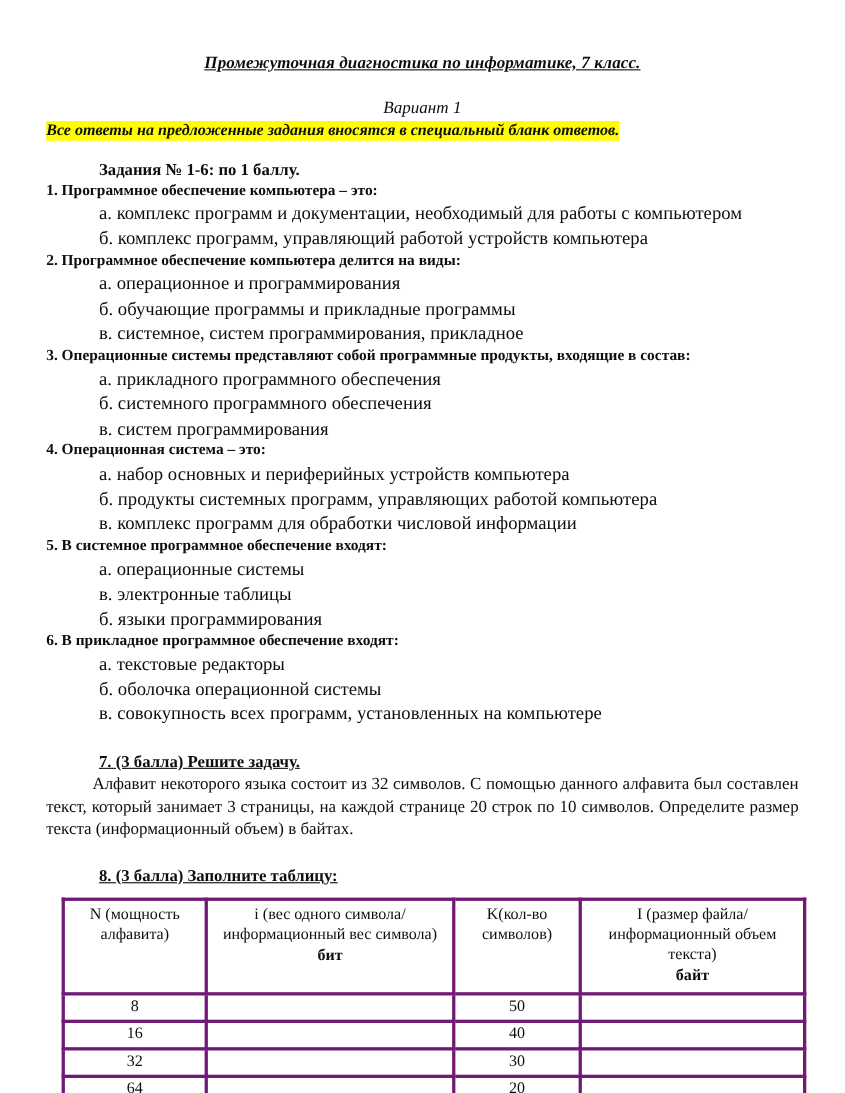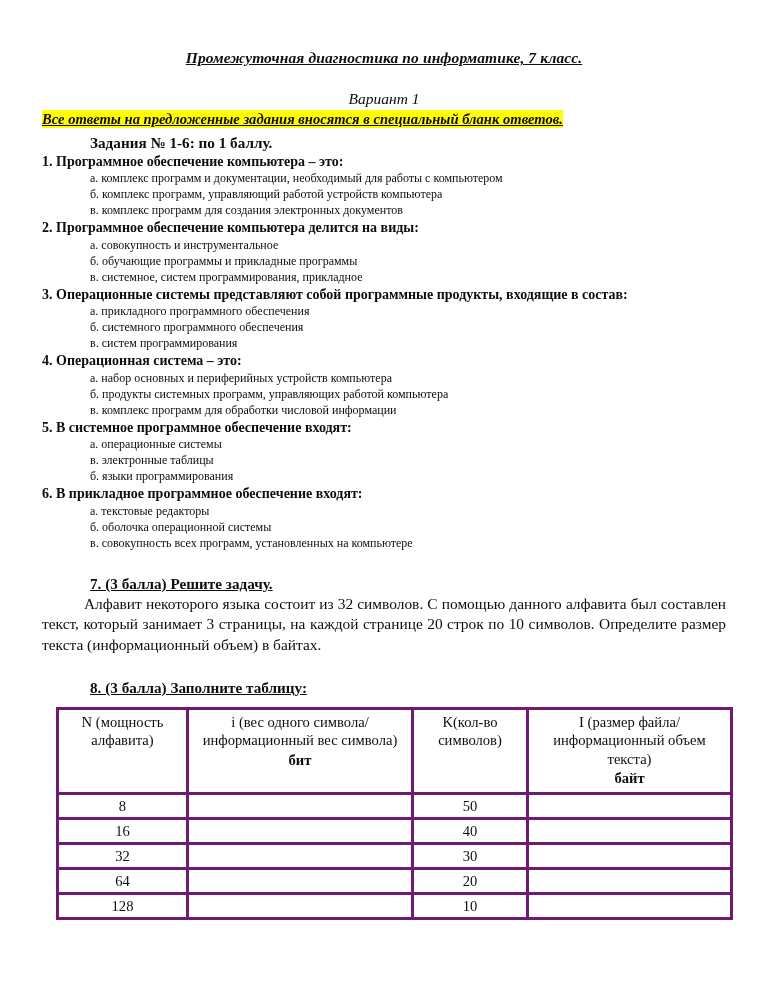--- a/index.html
+++ b/index.html
@@ -48,23 +48,22 @@
     font-size: 15.5px;
     line-height: 1.25;
     margin: 22px 0 1px 0;
   }
 
   .notice {
     font-weight: bold;
     font-style: italic;
     font-size: 14.6px;
     line-height: 1.3;
-    margin: 0 0 4px 0;
+    margin: 0 0 16px 0;
     white-space: nowrap;
-    text-decoration: underline;
   }
   .notice .hl {
     background: #fffd00;
     padding: 1px 0 1px 0;
     box-decoration-break: clone;
   }
 
   .tasks-note {
     font-weight: bold;
     font-size: 15.2px;
@@ -78,21 +77,21 @@
     font-size: 14px;
     line-height: 1.33;
     margin: 0;
   }
   .q.justify {
     text-align: justify;
     text-align-last: left;
   }
 
   .opt {
-    font-size: 12px;
+    font-size: 17px;
     line-height: 1.33;
     margin: 0;
     padding-left: 48px;
   }
   .spacer-md { height: 22px; }
 
   .task-head {
     font-weight: bold;
     font-size: 15.2px;
     line-height: 1.33;
@@ -154,26 +153,25 @@
     <div class="variant">Вариант 1</div>
 
     <div class="notice"><span class="hl">Все ответы на предложенные задания вносятся в специальный бланк ответов.</span></div>
 
     <div class="tasks-note">Задания № 1-6: по 1 баллу.</div>
 
     <div>
       <div class="q">1. Программное обеспечение компьютера – это:</div>
       <div class="opt">а. комплекс программ и документации, необходимый для работы с компьютером</div>
       <div class="opt">б. комплекс программ, управляющий работой устройств компьютера</div>
-      <div class="opt">в. комплекс программ для создания электронных документов</div>
     </div>
 
     <div>
       <div class="q">2. Программное обеспечение компьютера делится на виды:</div>
-      <div class="opt">а. совокупность и инструментальное</div>
+      <div class="opt">а. операционное и программирования</div>
       <div class="opt">б. обучающие программы и прикладные программы</div>
       <div class="opt">в. системное, систем программирования, прикладное</div>
     </div>
 
     <div>
       <div class="q justify">3. Операционные системы представляют собой программные продукты, входящие в состав:</div>
       <div class="opt">а. прикладного программного обеспечения</div>
       <div class="opt">б. системного программного обеспечения</div>
       <div class="opt">в. систем программирования</div>
     </div>

